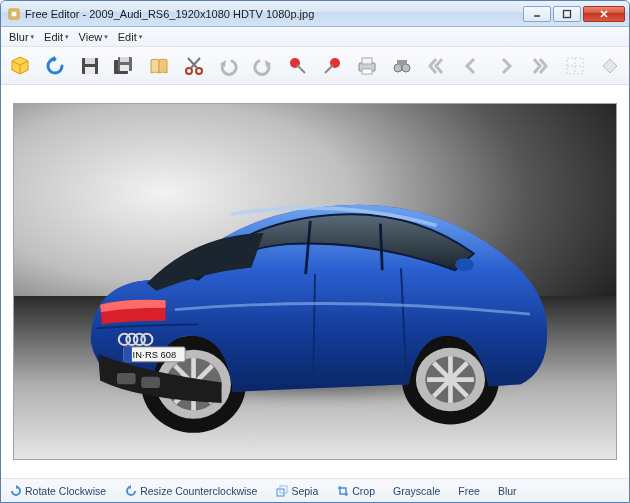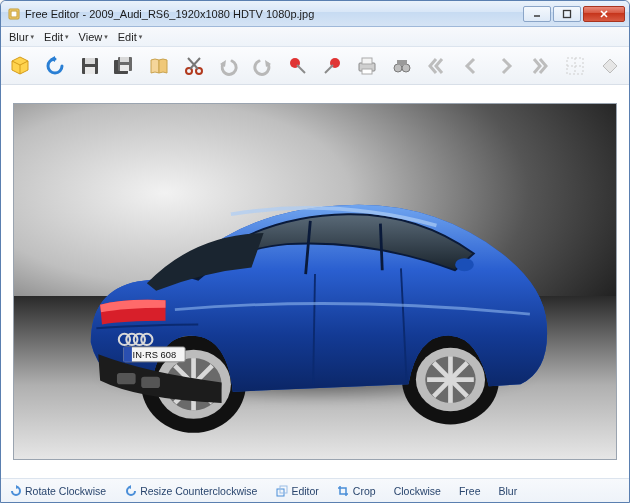--- a/index.html
+++ b/index.html
@@ -427,32 +427,32 @@
         </span>
       <span>Resize Counterclockwise</span>
     </div>
     <div class="status-link">
       <span class="sicon">
           <svg width="12" height="12">
             <rect x="1" y="4" width="7" height="7" fill="none" stroke="#4a8ed8"></rect>
             <rect x="4" y="1" width="7" height="7" fill="none" stroke="#9abde6"></rect>
           </svg>
         </span>
-      <span>Editor</span>
+      <span>Sepia</span>
     </div>
     <div class="status-link">
       <span class="sicon">
           <svg width="12" height="12">
             <path d="M3 1 L3 9 L11 9 M1 3 L9 3 L9 11" fill="none" stroke="#4a8ed8" stroke-width="1.5"></path>
           </svg>
         </span>
       <span>Crop</span>
     </div>
     <div class="status-link">
-      <span>Clockwise</span>
+      <span>Grayscale</span>
     </div>
     <div class="status-link">
       <span>Free</span>
     </div>
     <div class="status-link">
       <span>Blur</span>
     </div>
   </div>
 
 </div>

